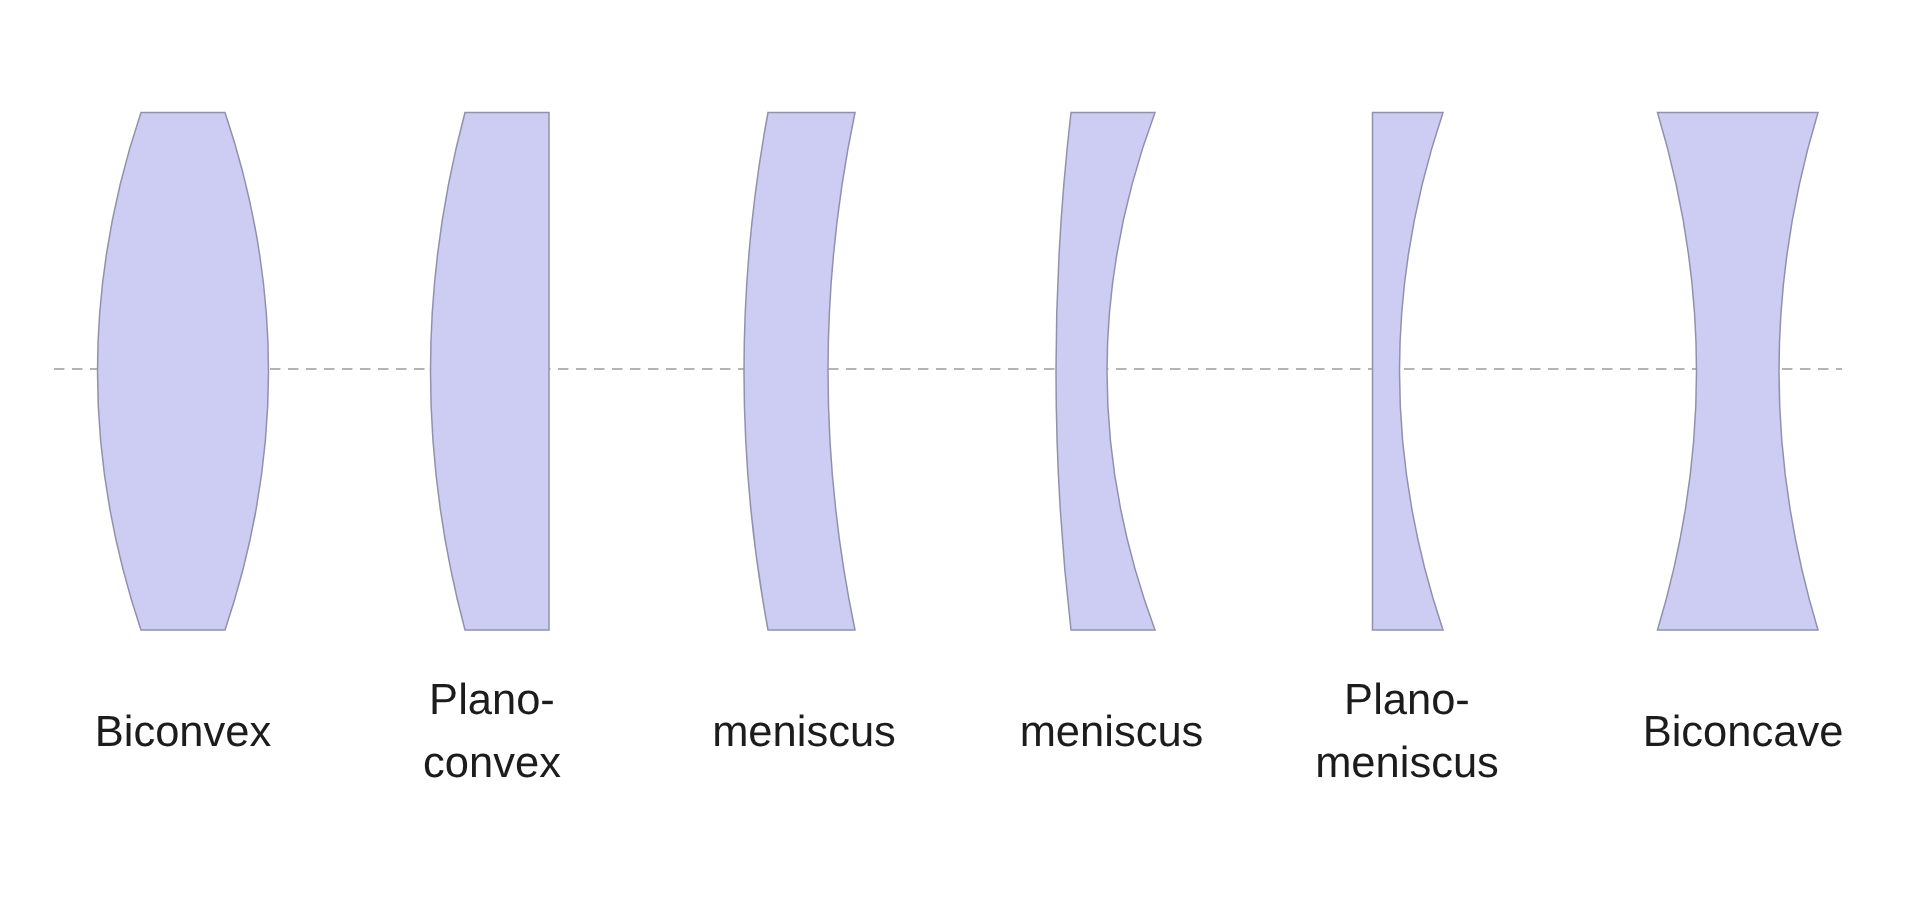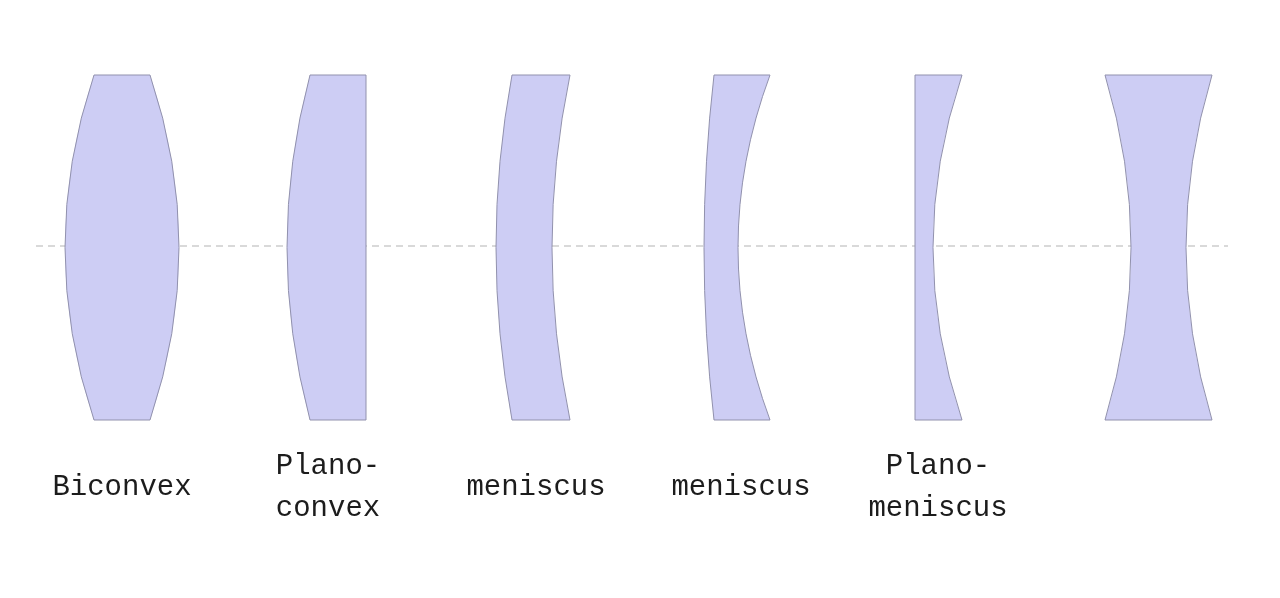--- a/index.html
+++ b/index.html
@@ -6,21 +6,21 @@
     margin: 0;
     padding: 0;
     background: #ffffff;
   }
   .canvas {
     position: relative;
     width: 1280px;
     height: 598px;
     background: #ffffff;
     overflow: hidden;
-    font-family: Liberation Mono, monospace;
+    font-family: Liberation Sans, sans-serif;
   }
   .shapes-svg {
     position: absolute;
     left: 0;
     top: 0;
   }
   .axis-line {
     stroke: var(--axis-color, #b4b4b4);
     stroke-width: 1.2;
     stroke-dasharray: 7 5;
@@ -80,14 +80,18 @@
 
   <div class="lens-label" style="left:631px">
     <span>meniscus</span>
   </div>
 
   <div class="lens-label" style="left:828px">
     <span>Plano-</span>
     <span>meniscus</span>
   </div>
 
+  <div class="lens-label" style="left:1052px">
+    <span>Biconcave</span>
+    <span></span>
+  </div>
 
 </div>
 
 </body></html>

